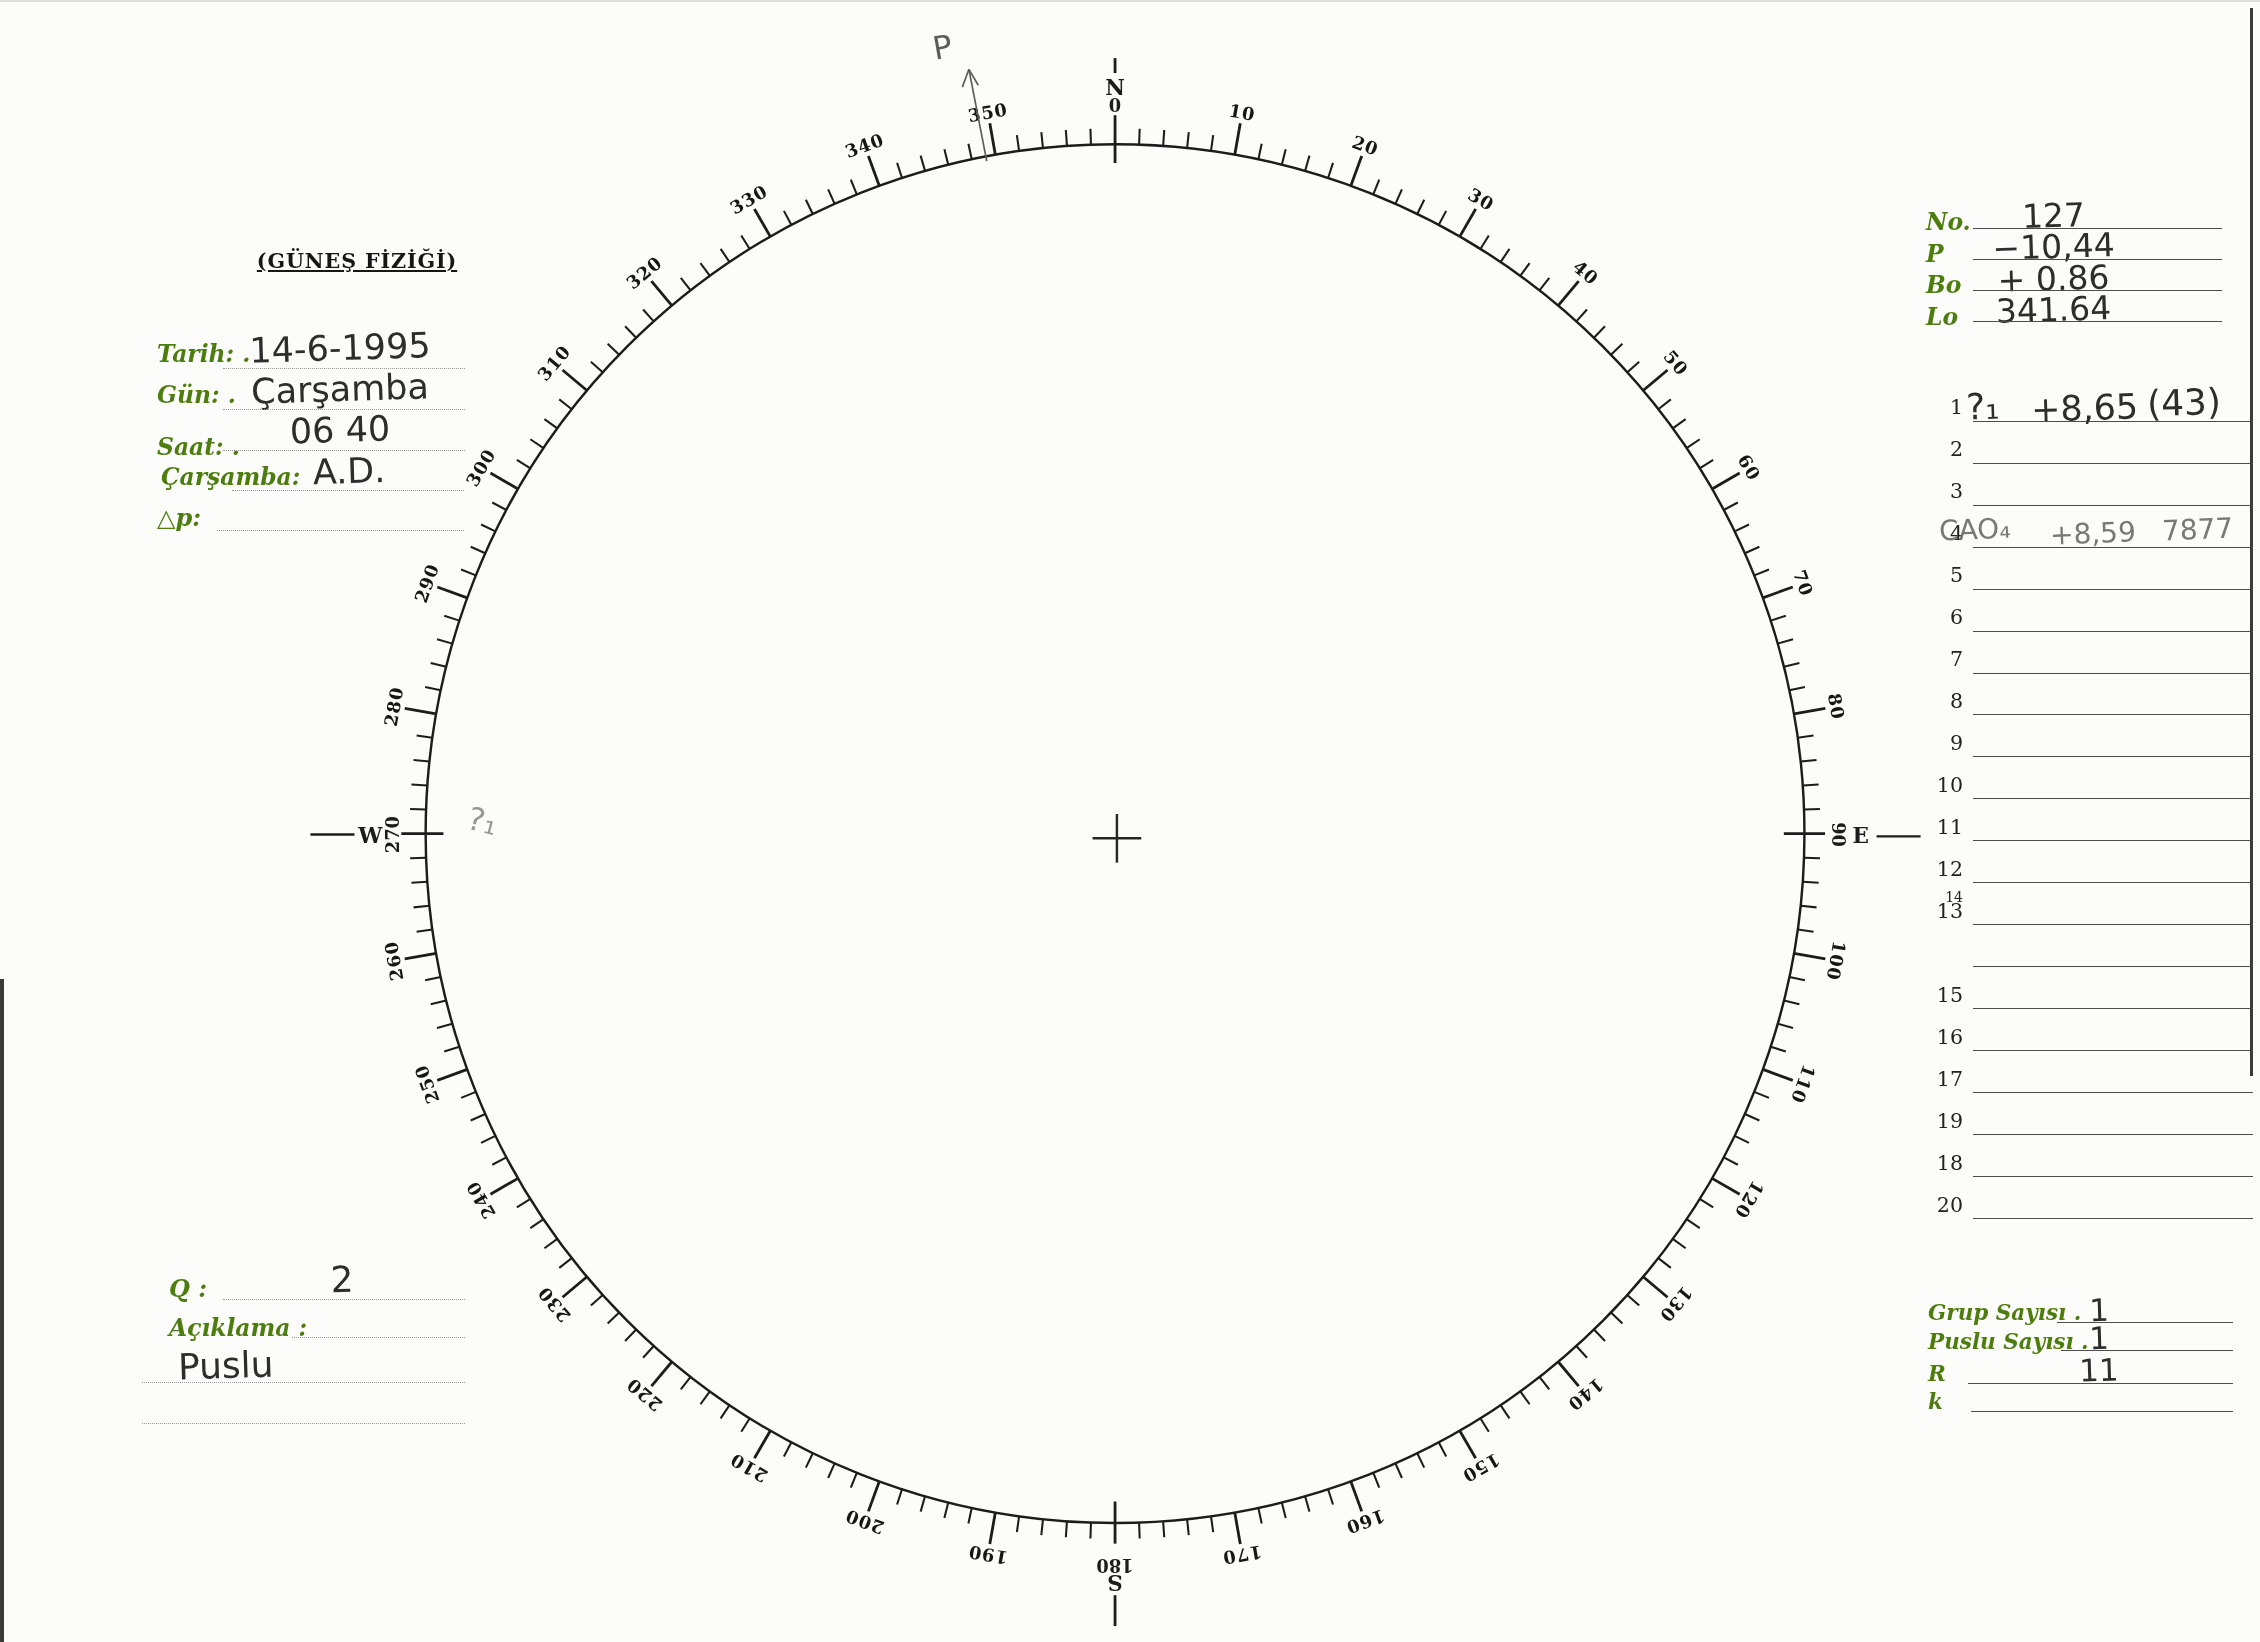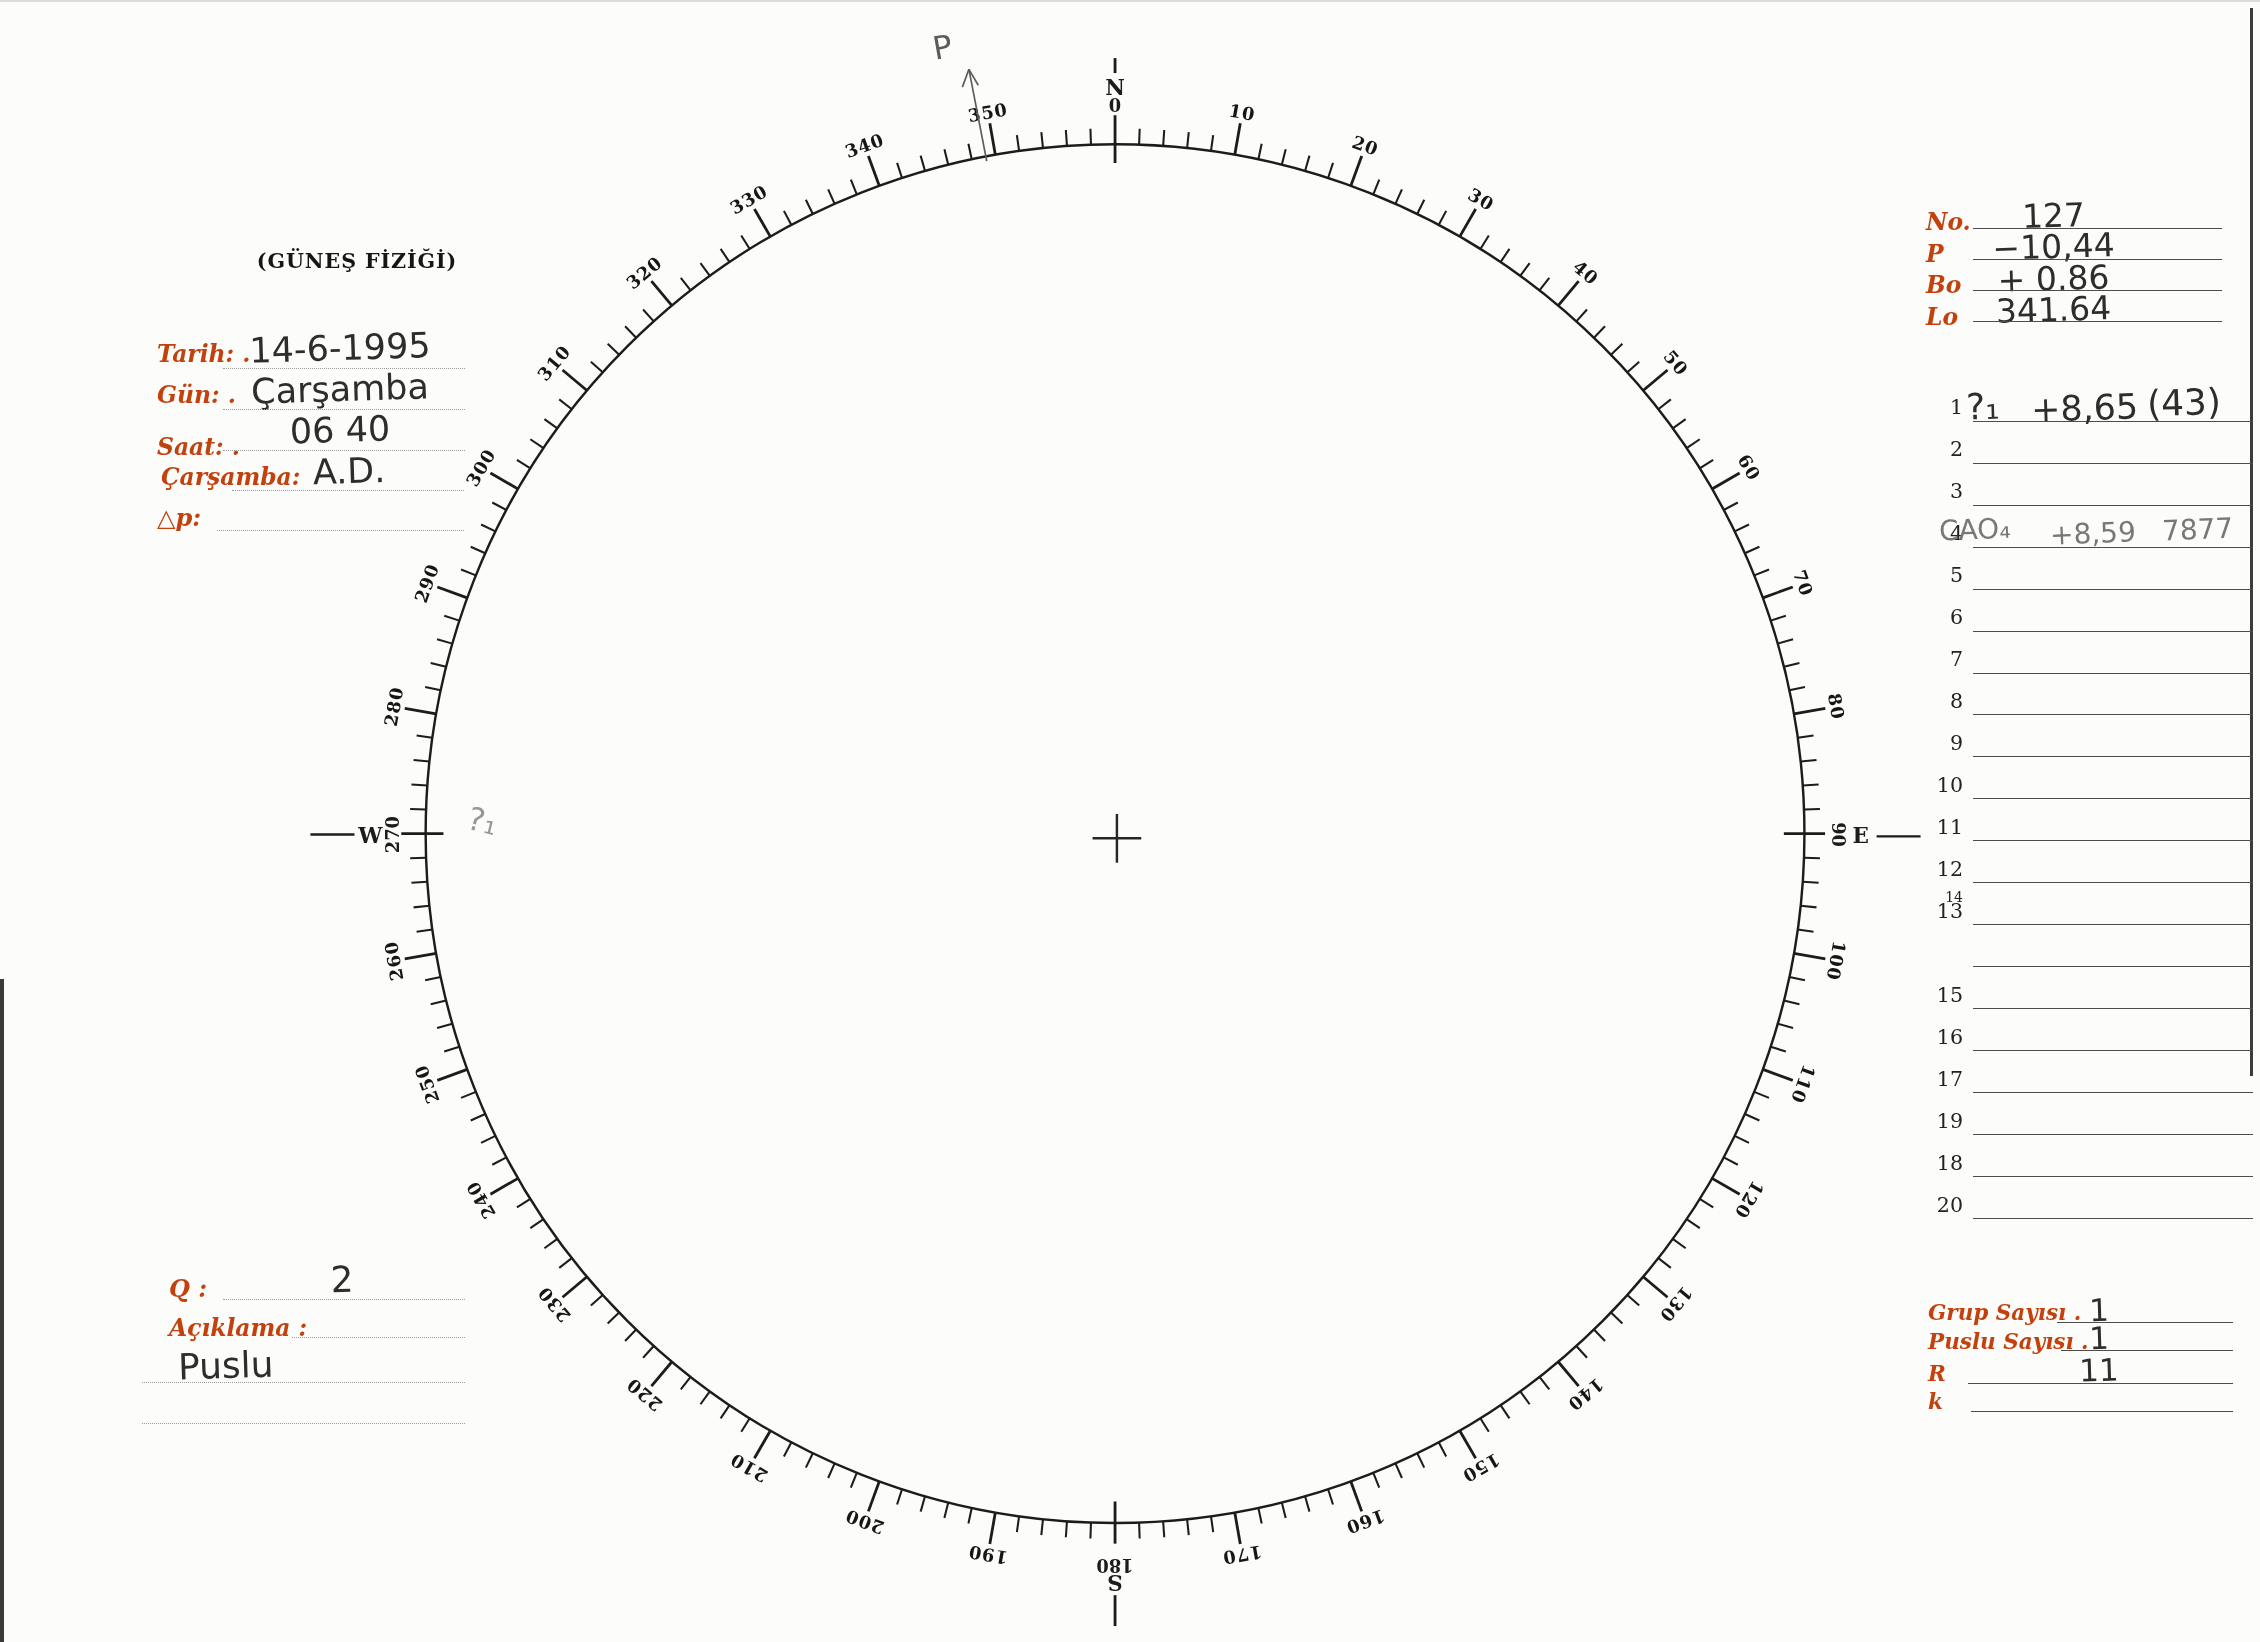--- a/index.html
+++ b/index.html
@@ -1,21 +1,21 @@
 <!DOCTYPE html>
 <html style="font-size:15px"><head>
 <meta charset="utf-8">
 <style>
   html,body{margin:0;padding:0;background:#888;}
   .page{position:relative;width:2261px;height:1642px;background:#fcfcfa;overflow:hidden;
         font-family:"DejaVu Serif",serif;color:#1a1a1a;}
   .hdr{position:absolute;left:123px;width:468px;text-align:center;font-weight:bold;color:#161616;}
   .hdr1{top:219px;font-size:21.5px;letter-spacing:1.9px;}
-  .hdr2{top:249px;font-size:20.6px;letter-spacing:0.9px;}
-  .lbl{position:absolute;font-style:italic;font-weight:bold;color:#c2410c;}
+  .hdr2{top:249px;font-size:20.6px;letter-spacing:0.9px;text-decoration:underline;}
+  .lbl{position:absolute;font-style:italic;font-weight:bold;color:#4d7c0f;}
   .num{position:absolute;text-align:right;color:#222;font-family:"DejaVu Serif",serif;}
   .hand{position:absolute;font-family:"DejaVu Sans",sans-serif;color:#2d2d2d;transform:rotate(-1.8deg);white-space:nowrap;}
   .hand.center{text-align:center;}
   .hand.pencil{color:#787878;transform:rotate(-2.5deg);}
   .dotl{position:absolute;height:0;border-bottom:1.9px dotted #9b9b96;}
   .soll{position:absolute;height:0;border-bottom:1.5px solid #4d4d4d;}
   .edge{position:absolute;background:#3a3a38;}
   svg text{user-select:none;}
 </style>
 </head>

